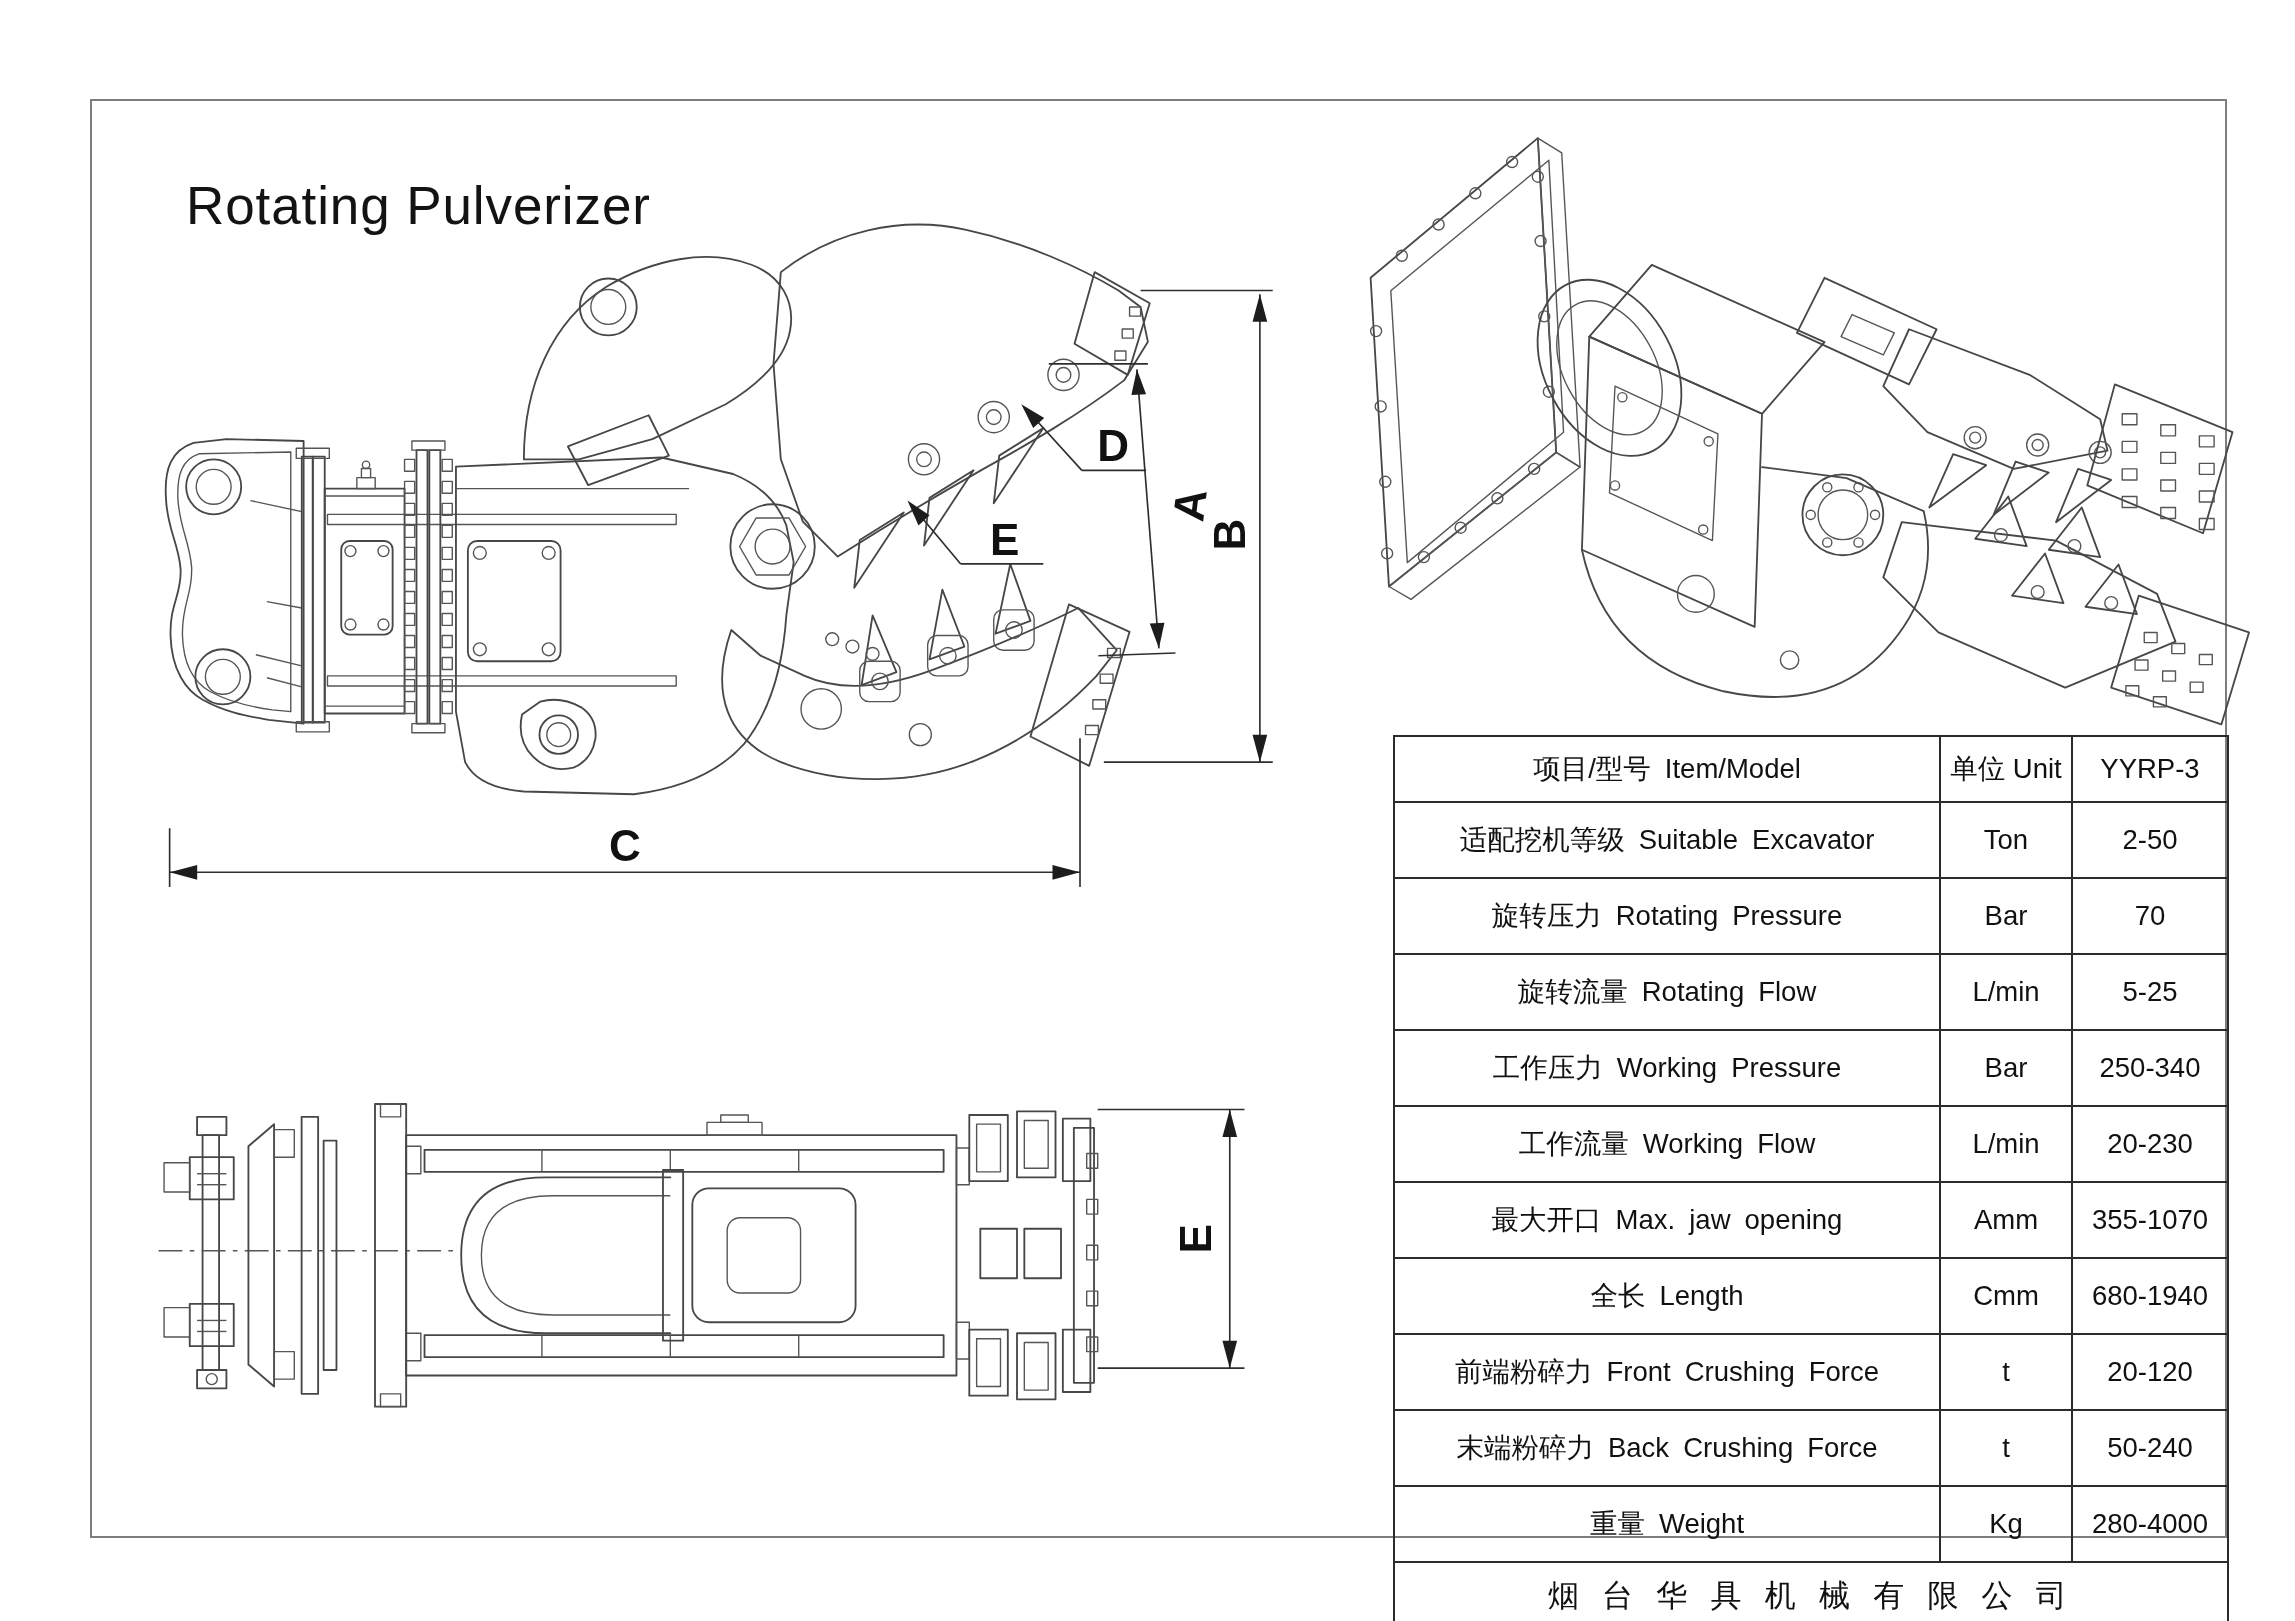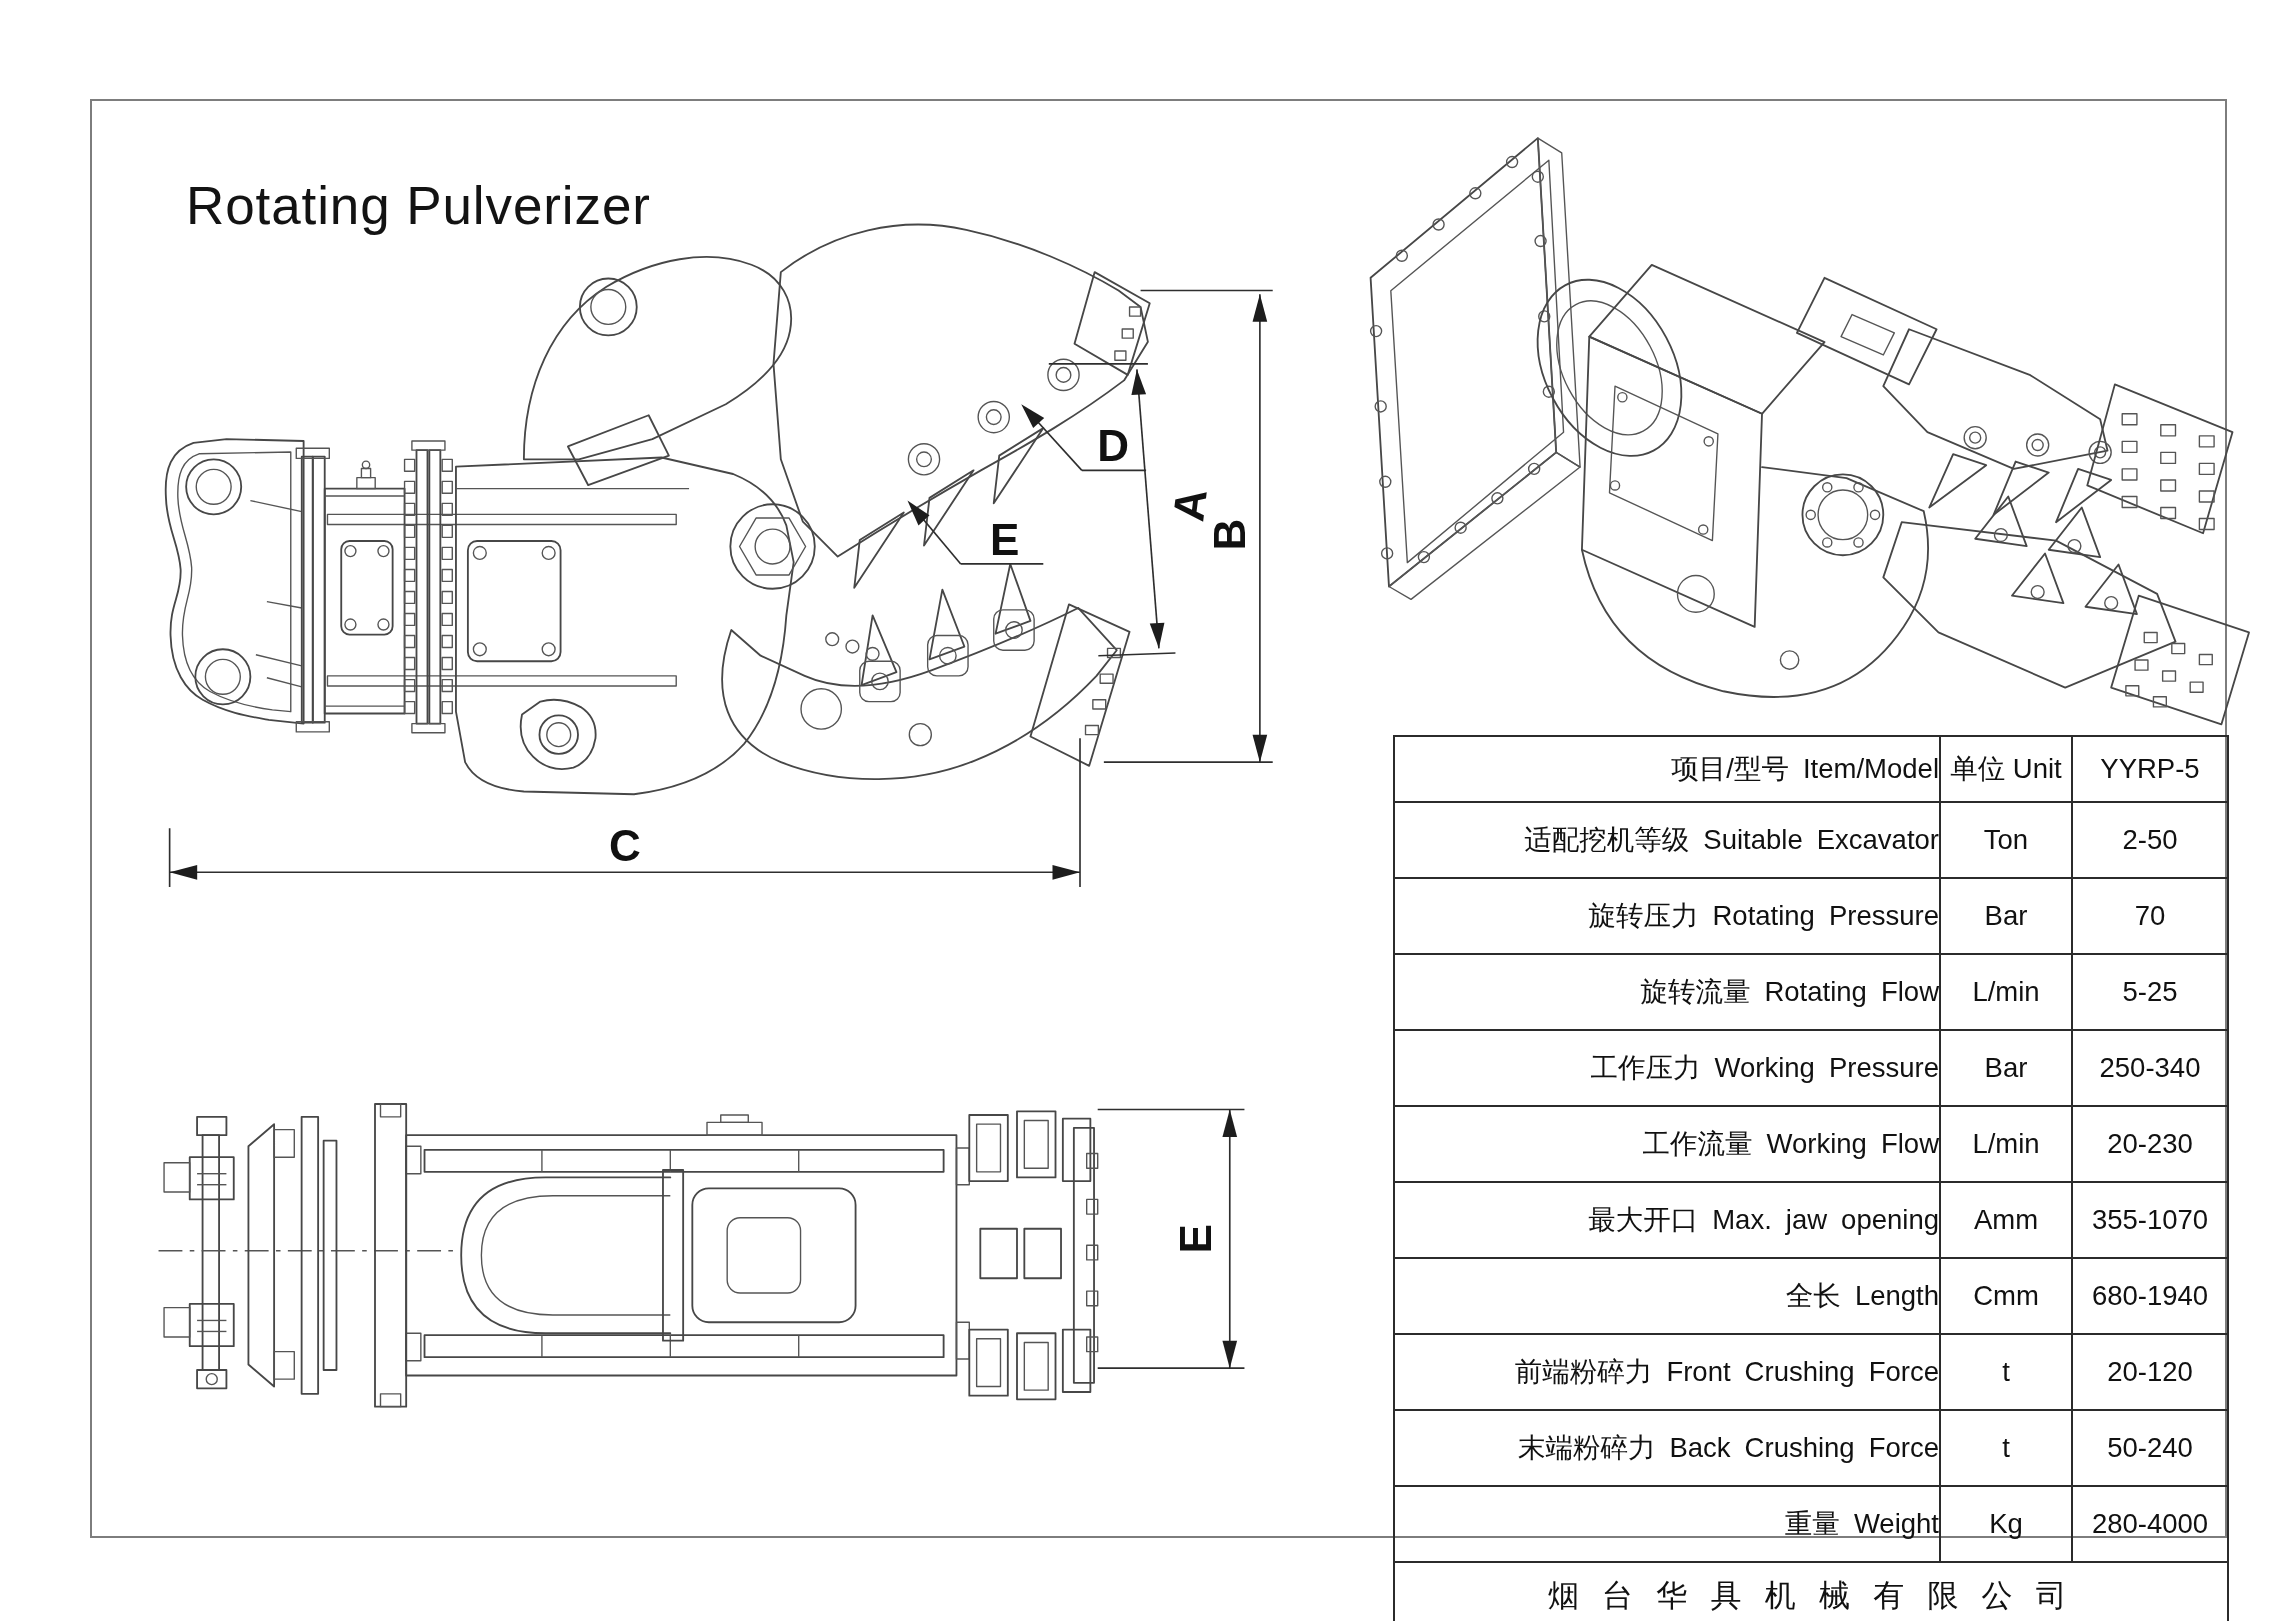--- a/index.html
+++ b/index.html
@@ -26,21 +26,21 @@
   .dimfill{fill:#1d1d1d;stroke:none;}
   .dimtext{fill:#111111;font-family:"Liberation Sans","DejaVu Sans",sans-serif;
     font-size:48px;font-weight:600;}
 
   table.spec{
     position:absolute;left:1393px;top:735px;width:835px;height:804px;
     border-collapse:collapse;table-layout:fixed;
     font-size:27.5px;color:#111111;
   }
   table.spec td{border:2.8px solid #2b2b2b;box-sizing:border-box;padding:0;}
-  td.item{text-align:right;padding-left:12px;word-spacing:6.4px;}
+  td.item{text-align:center;padding-left:12px;word-spacing:6.4px;}
   td.unit,td.val{text-align:center;border-radius:14px;}
   tr.h{height:66px;} tr.r{height:76px;margin-left:25px;} tr.f{height:67px;}
   td.footer{text-align:center;font-size:31px;letter-spacing:7.3px;}
 </style>
 </head>
 <body>
 
 <div class="page-border"></div>
 
 <h1 class="page-title">Rotating Pulverizer</h1>
@@ -416,21 +416,21 @@
 <table class="spec">
   <colgroup>
       <col style="width:546px">
       <col style="width:132px">
       <col style="width:156px">
     </colgroup>
   <tbody>
       <tr class="h">
     <td class="item">项目/型号 Item/Model</td>
     <td class="unit">单位 Unit</td>
-    <td class="val">YYRP-5</td>
+    <td class="val">YYRP-3</td>
   </tr>
   <tr class="r">
     <td class="item">适配挖机等级 Suitable Excavator</td>
     <td class="unit">Ton</td>
     <td class="val">2-50</td>
   </tr>
   <tr class="r">
     <td class="item">旋转压力 Rotating Pressure</td>
     <td class="unit">Bar</td>
     <td class="val">70</td>

